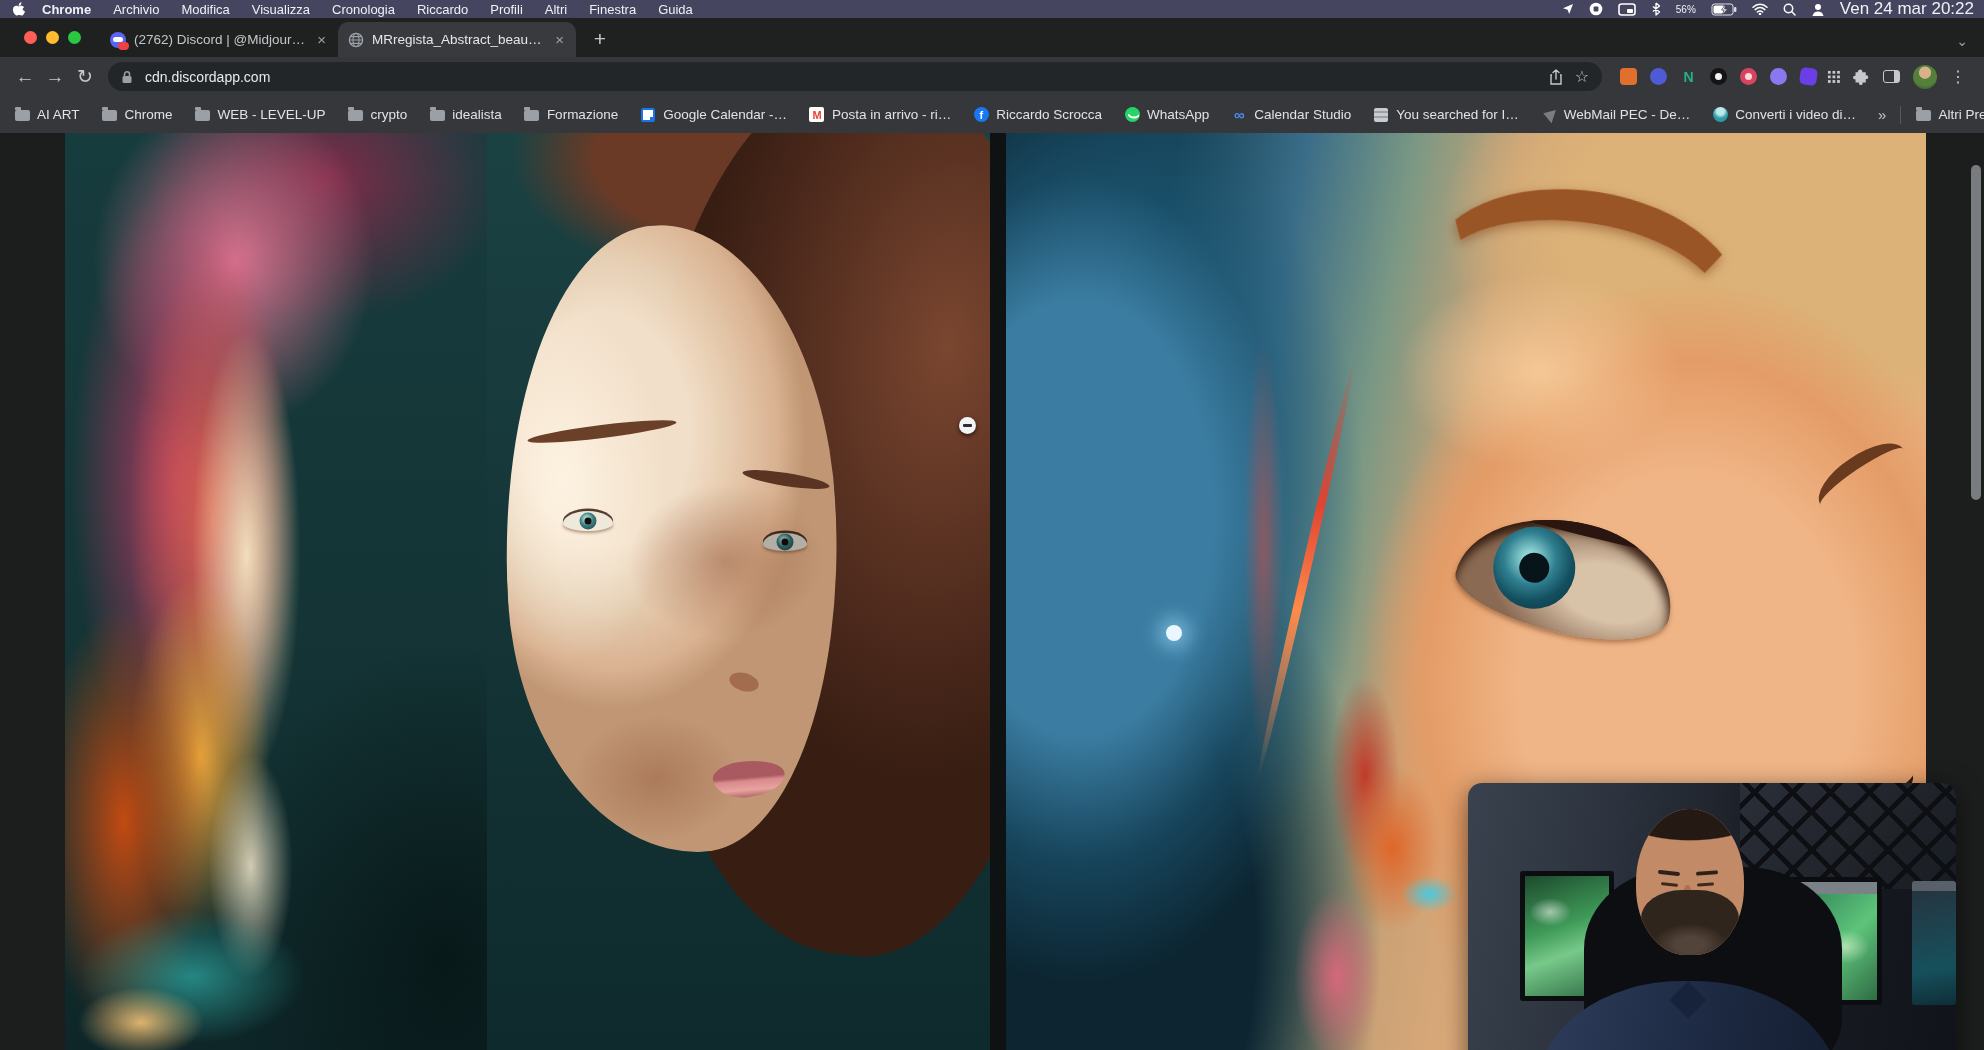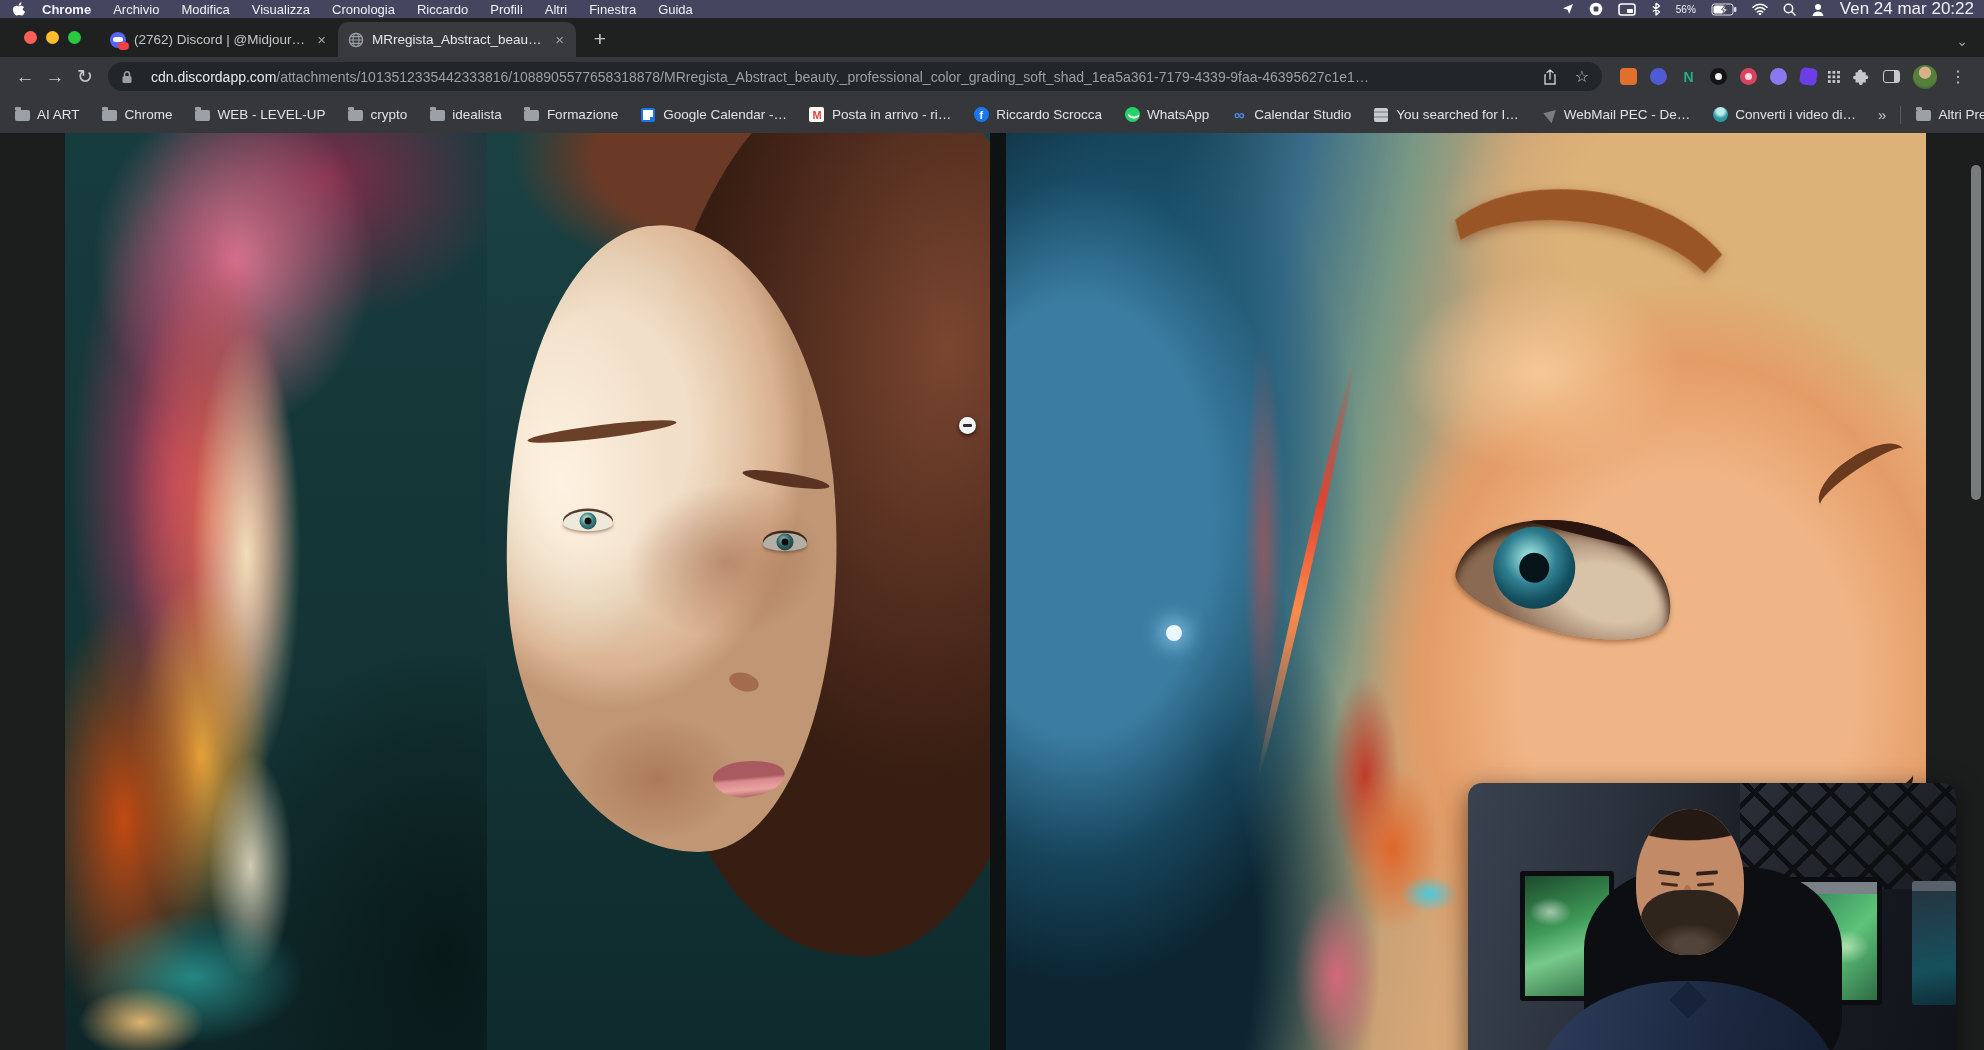--- a/index.html
+++ b/index.html
@@ -36,21 +36,21 @@
   .newtab{width:28px;height:28px;margin:0 0 4px 10px;display:flex;align-items:center;justify-content:center;
     color:#c3c6c8;font-size:21px;border-radius:50%}
   .tab-chevron{position:absolute;right:16px;bottom:8px;color:#9aa0a6;font-size:14px}
 
   
   .toolbar{position:absolute;left:0;top:57px;width:1984px;height:39px;background:#35373b;
     display:flex;align-items:center;padding:0 10px;z-index:55}
   .navbtn{width:30px;height:30px;display:flex;align-items:center;justify-content:center;
     color:#c6c9cc;font-size:19px;flex:none}
   .omnibox{flex:1;height:29px;background:#232629;border-radius:14.5px;margin:0 8px;
-    display:flex;align-items:center;gap:18px;padding:0 13px;min-width:0}
+    display:flex;align-items:center;gap:12px;padding:0 13px;min-width:0}
   .url{flex:1;min-width:0;white-space:nowrap;overflow:hidden;display:flex;font-size:14px}
   .url .domain{color:#e8eaed}
   .url .path{color:#9aa0a6;overflow:hidden;text-overflow:ellipsis;white-space:nowrap}
   .omni-ico{flex:none;color:#c6c9cc}
   .star{font-size:16px;color:#c6c9cc;line-height:1}
   .exts{display:flex;align-items:center;gap:13px;margin:0 10px;flex:none}
   .ext{width:17px;height:17px;border-radius:50%;position:relative;flex:none}
   .ext.sq{border-radius:4px}
   .ext-orange{background:#e0702c}
   .ext-indigo{background:#4f5bd5}
@@ -347,21 +347,20 @@
   <span class="navbtn">↻</span>
   <div class="omnibox">
     <span class="omni-ico">
         <svg width="12" height="14" viewBox="0 0 12 14">
           <rect x="1.5" y="6" width="9" height="7" rx="1.5" fill="#9aa0a6"></rect>
           <path d="M3.5 6V4.2a2.5 2.5 0 0 1 5 0V6" stroke="#9aa0a6" stroke-width="1.5" fill="none"></path>
         </svg>
       </span>
     <span class="url">
       <span class="domain">cdn.discordapp.com</span>
-      <span class="path">/attachments/1013512335442333816/1088905577658318878/MRregista_Abstract_beauty._professional_color_grading_soft_shad_1ea5a361-7179-4339-9faa-46395627c1e1…</span>
     </span>
     <span class="omni-ico">
         <svg width="14" height="16" viewBox="0 0 14 16">
           <path d="M7 1v9M4 3.5 7 1l3 2.5" stroke="#c6c9cc" stroke-width="1.4" fill="none" stroke-linecap="round" stroke-linejoin="round"></path>
           <path d="M3 6H2v9h10V6h-1" stroke="#c6c9cc" stroke-width="1.4" fill="none"></path>
         </svg>
       </span>
     <span class="star">☆</span>
   </div>
   <div class="exts">

